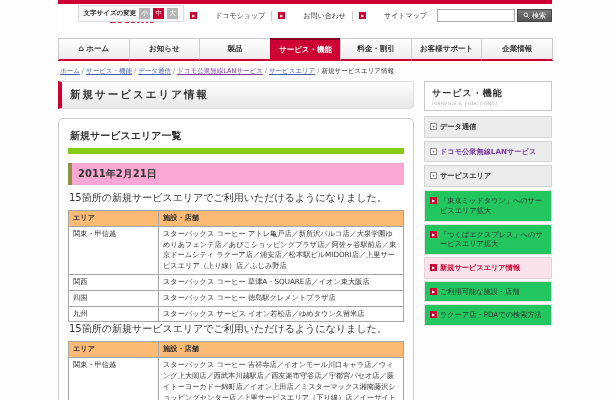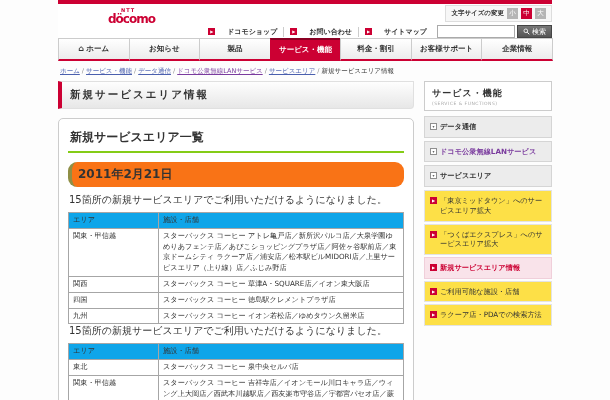--- a/index.html
+++ b/index.html
@@ -8,27 +8,27 @@
   .page { width:494px; margin:0 auto; }
 
   
   .topbar { height:4px; background:#cc0033; }
 
   
   .header { position:relative; height:34px; background:#fff; }
   .logo { position:absolute; left:50px; top:4px; cursor:pointer; line-height:1; }
   .logo .ntt { display:block; font-size:5px; font-weight:bold; color:#cc0033; letter-spacing:1px; margin-left:13px; }
   .logo .brand { display:block; font-size:12px; font-weight:bold; color:#cc0033; letter-spacing:-1px; }
-  .header-right { position:absolute; right:0; top:0; display:flex; flex-direction:column; align-items:flex-end; }
+  .header-right { position:absolute; right:0; top:0; display:flex; align-items:flex-end; }
   .fontsize { display:flex; align-items:center; gap:3px; border:1px solid #ddd; background:#f7f7f7; padding:2px 5px; margin-top:1px; }
   .fontsize-label { font-size:6.5px; font-weight:bold; }
   .size-btn { width:11px; height:11px; font-size:6.5px; color:#fff; background:#b5b5b5; display:flex; align-items:center; justify-content:center; cursor:pointer; }
   .size-btn.sel { background:#cc0033; }
   .util-row { display:flex; align-items:center; margin-top:3px; }
-  .util-link { display:flex; align-items:center; gap:12px; font-size:7px; font-weight:bold; padding:0 6px; border-left:1px solid #ccc; cursor:pointer; white-space:nowrap; }
+  .util-link { display:flex; align-items:center; gap:18px; font-size:7px; font-weight:normal; padding:0 6px; border-left:1px solid #ccc; cursor:pointer; white-space:nowrap; }
   .util-link:first-child { border-left:none; }
   .sq-icon { display:inline-block; width:7px; height:7px; background:#cc0033; color:#fff; font-size:4px; line-height:7px; text-align:center; }
   .search-wrap { display:flex; align-items:flex-end; gap:2px; margin-left:4px; }
   .search-input { width:78px; height:13px; border:1px solid #aaa; font-size:7px; padding:0 2px; }
   .search-btn { height:13px; background:linear-gradient(#777,#555); color:#fff; font-size:7px; border:1px solid #444; display:flex; align-items:center; gap:2px; padding:0 5px; cursor:pointer; }
 
   
   .tabs { display:flex; height:23px; }
   .tab { flex:1; display:flex; align-items:center; justify-content:center; gap:2px; font-size:7.5px; font-weight:bold;
     background:linear-gradient(#ffffff,#ececec); border:1px solid #ccc; border-bottom:2px solid #cc0033; margin-right:-1px; cursor:pointer; }
@@ -43,38 +43,38 @@
   .crumb-current { color:#333; }
 
   
   .columns { display:flex; gap:10px; align-items:flex-start; }
   .main { flex:1; min-width:0; }
 
   .page-title { background:linear-gradient(#fefefe,#e7e7e7); border:1px solid #e0e0e0; border-left:4px solid #cc0033;
     border-radius:0 0 4px 0; font-size:10.5px; font-weight:bold; letter-spacing:2px; padding:6px 8px; }
 
   .content-box { border:1px solid #ccc; border-radius:5px; background:#fff; margin-top:9px; padding:8px 9px; }
-  .section-heading { font-size:12px; font-weight:bold; padding:2px 0 5px 2px; border-bottom:2px solid #84cc16; }
-  .date-box { background:#f97316; border-left:4px solid #8f8f46; font-size:12px; font-weight:bold; padding:4px 6px; margin:9px 0 6px;border-radius:9px; }
+  .section-heading { font-size:10px; font-weight:bold; padding:2px 0 5px 2px; border-bottom:6px solid #84cc16; }
+  .date-box { background:#f9a8d4; border-left:4px solid #8f8f46; font-size:10px; font-weight:bold; padding:4px 6px; margin:9px 0 6px; }
   .desc { font-size:10px; margin:0 0 5px 1px; }
   table { width:100%; border-collapse:collapse; font-size:7.2px; }
   th,td { border:1px solid #a6a6a6; padding:2px 4px; text-align:left; vertical-align:top; line-height:1.5; }
-  th { background:#0ea5e9; font-weight:normal; }
+  th { background:#fdba74; font-weight:bold; }
   .col-area { width:90px; }
 
   
   .sidebar { width:128px; flex:none; }
   .side-header { border:1px solid #ccc; background:#fff; padding:5px 7px 4px; margin-bottom:5px; }
   .side-title { font-size:9px; font-weight:bold; letter-spacing:1px; }
   .side-sub { font-size:4.5px; color:#aaa; letter-spacing:.5px; margin-top:1px; }
   .side-cat { display:flex; align-items:flex-start; gap:3px; background:#ececec; border:1px solid #d5d5d5; font-size:7.2px; font-weight:bold;
     padding:5px 5px; margin-bottom:3px; cursor:pointer; line-height:1.35; }
   .side-cat.visited { color:#7a3b9e; }
   .cat-icon { flex:none; width:7px; height:7px; border:1px solid #8f8f8f; background:#fff; color:#666; font-size:4px; line-height:5px; text-align:center; margin-top:1px; }
-  .side-link { display:flex; align-items:flex-start; gap:3px; background:#fde047; border:1px solid #e3e3e3; font-size:7.2px;
+  .side-link { display:flex; align-items:flex-start; gap:3px; background:#22c55e; border:1px solid #e3e3e3; font-size:7.2px;
     padding:5px 5px; margin-bottom:2px; cursor:pointer; line-height:1.35; }
   .side-link.current { background:#f9e3ea; color:#cc0033; font-weight:bold; border-color:#f0cfda; }
   .link-icon { flex:none; width:7px; height:7px; background:#cc0033; color:#fff; font-size:4px; line-height:7px; text-align:center; margin-top:1px; }
 </style>
 </head>
 <body>
 
 <div class="page">
 
   <div class="topbar"></div>
@@ -180,37 +180,33 @@
           <tr>
             <td>関西</td>
             <td>スターバックス コーヒー 草津A・SQUARE店／イオン東大阪店</td>
           </tr>
           <tr>
             <td>四国</td>
             <td>スターバックス コーヒー 徳島駅クレメントプラザ店</td>
           </tr>
           <tr>
             <td>九州</td>
-            <td>スターバックス コーヒー イオン若松店／ゆめタウン久留米店</td>
+            <td>スターバックス サービス イオン若松店／ゆめタウン久留米店</td>
           </tr>
         </tbody>
           </table>
 
         <p class="desc">15箇所の新規サービスエリアでご利用いただけるようになりました。</p>
         <table>
           <tbody>
               <tr>
             <th class="col-area">エリア</th>
             <th>施設・店舗</th>
           </tr>
           <tr>
-            <td>東北</td>
-            <td>スターバックス コーヒー 泉中央セルバ店</td>
-          </tr>
-          <tr>
             <td>関東・甲信越</td>
             <td>スターバックス コーヒー 吉祥寺店／イオンモール川口キャラ店／ウィング上大岡店／西武本川越駅店／西友楽市守谷店／宇都宮パセオ店／蕨イトーヨーカドー錦町店／イオン上田店／ミスターマックス湘南藤沢ショッピングセンター店／上里サービスエリア（下り線）店／イーサイト高崎店</td>
           </tr>
         </tbody>
           </table>
       </div>
     </div>
 
     <div class="sidebar">
       <div class="side-header">

